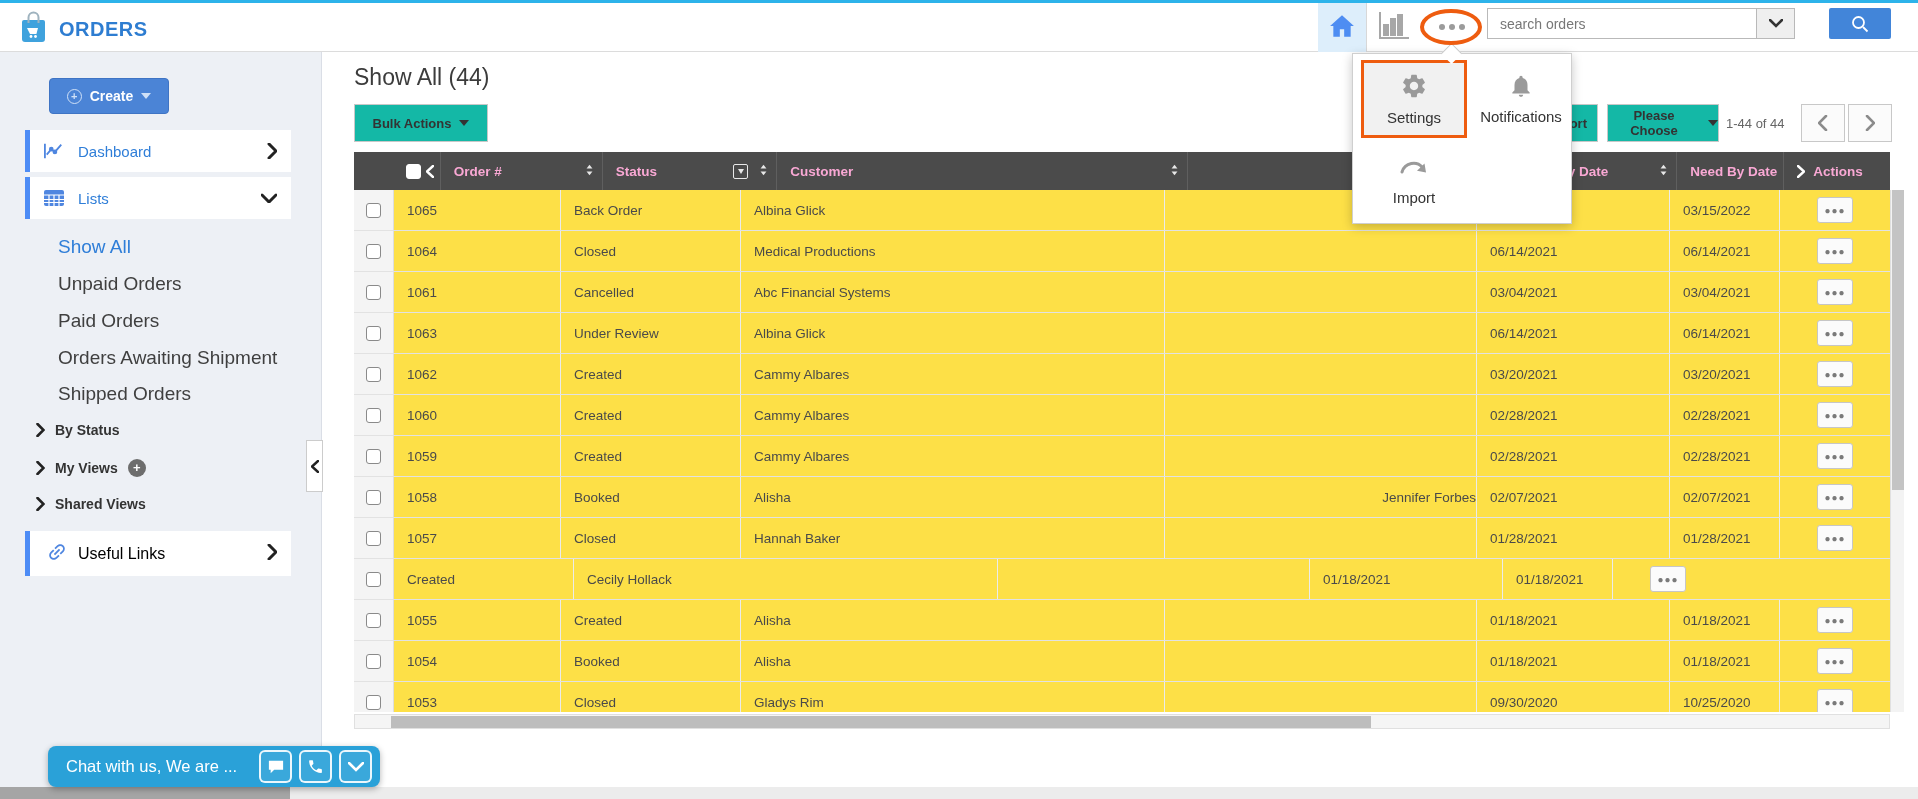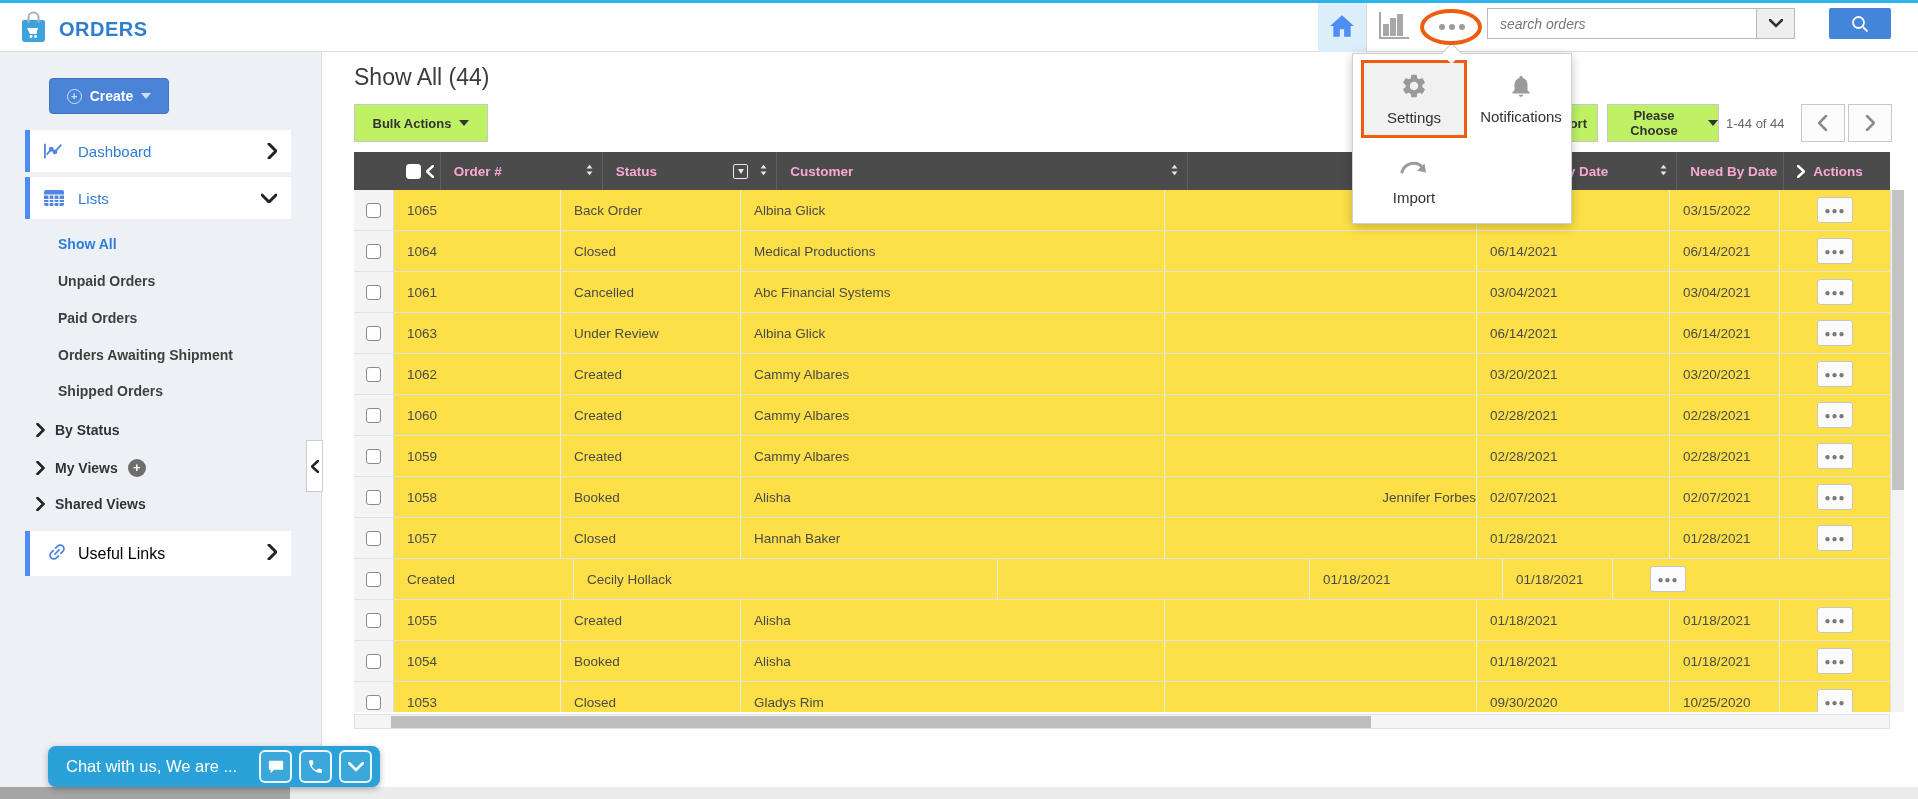--- a/index.html
+++ b/index.html
@@ -18,21 +18,21 @@
   #chart-btn { position:absolute; left:1372px; top:10px; width:42px; height:34px;
     display:flex; align-items:center; justify-content:center; cursor:pointer; }
   #dots-btn { position:absolute; left:1430px; top:13px; width:44px; height:28px;
     display:flex; align-items:center; justify-content:center; gap:4px; cursor:pointer; }
   #dots-btn i { width:6px; height:6px; border-radius:50%; background:#9b9b9b; display:block; }
   #annot-ellipse { position:absolute; left:1420px; top:9px; width:62px; height:36px;
     border:4px solid #ee5c0f; border-radius:50%; pointer-events:none; z-index:60; }
   #searchwrap { position:absolute; left:1487px; top:8px; width:308px; height:31px;
     border:1px solid #b9b9b9; background:#fff; display:flex; }
   #search-input { flex:1; border:none; outline:none; padding:0 12px; font-size:14px;
-    color:#0c4a6e; font-family:"Liberation Sans",sans-serif;font-style:italic; }
+    color:#0c4a6e; font-family:"Liberation Sans",sans-serif; }
   #search-input::placeholder { color:#777; }
   #search-addon { width:38px; background:#efefef; border-left:1px solid #b9b9b9;
     display:flex; align-items:center; justify-content:center; cursor:pointer; }
   #search-btn { position:absolute; left:1829px; top:8px; width:62px; height:31px;
     background:#4285d9; border:none; border-radius:2px; display:flex; align-items:center;
     justify-content:center; cursor:pointer; }
 
   
   #popup { position:absolute; left:1352px; top:53px; width:220px; height:171px; background:#fff;
     border:1px solid #cfcfcf; box-shadow:0 3px 10px rgba(0,0,0,.22); z-index:50; }
@@ -52,34 +52,34 @@
     border:1px solid #3f74c4; border-radius:4px; color:#fff; font-weight:bold; font-size:14px;
     display:flex; align-items:center; justify-content:center; gap:8px; cursor:pointer; }
   .plus-ring { width:15px; height:15px; border:1.5px solid #cfe0f7; border-radius:50%;
     color:#cfe0f7; font-size:11px; line-height:12px; text-align:center; font-weight:bold; }
   .navcard { position:absolute; left:25px; width:266px; height:42px; background:#fff;
     border-left:5px solid #4d8cf5; display:flex; align-items:center; cursor:pointer; }
   .navcard .nlabel { color:#2f7ed8; font-size:15px; margin-left:14px; }
   .navcard .nicon { margin-left:14px; display:flex; }
   .navcard .chev { position:absolute; right:14px; display:flex; }
   #card-dashboard { top:78px; } #card-lists { top:125px; }
-  .sublink { position:absolute; left:58px; font-size:14px; font-weight:bold; color:#3f3f3f; cursor:pointer; }
+  .sublink { position:absolute; left:58px; font-size:19px; font-weight:normal; color:#3f3f3f; cursor:pointer; }
   .sublink.active { color:#2f7ed8; }
   .group { position:absolute; left:36px; font-size:14px; font-weight:bold; color:#333; cursor:pointer;
     display:flex; align-items:center; gap:10px; }
   .plus-circle { width:18px; height:18px; border-radius:50%; background:#6d6d6d; color:#fff;
     font-size:13px; line-height:17px; text-align:center; font-weight:bold; }
   #card-useful { position:absolute; left:25px; top:479px; width:266px; height:45px; background:#fff;
     border-left:5px solid #4d8cf5; display:flex; align-items:center; cursor:pointer; }
   #collapse-tab { position:absolute; left:306px; top:388px; width:17px; height:52px; background:#fff;
     border:1px solid #ccc; display:flex; align-items:center; justify-content:center; cursor:pointer; }
 
   
   #heading { position:absolute; left:354px; top:64px; font-size:23px; color:#3c3c3c; }
-  .gbtn { position:absolute; top:104px; height:38px; background:#bef264; border:1px solid #c8c8c8;
+  .gbtn { position:absolute; top:104px; height:38px; background:#14b8a6; border:1px solid #c8c8c8;
     font-weight:bold; font-size:13px; color:#333; display:flex; align-items:center;
     justify-content:center; gap:8px; cursor:pointer; font-family:"Liberation Sans",sans-serif; }
   #bulk-btn { left:354px; width:134px; }
   #export-btn { left:1500px; width:98px; justify-content:flex-end; padding-right:10px; z-index:5; }
   #pagesize-btn { left:1607px; width:112px; }
   #range-label { position:absolute; left:1726px; top:116px; font-size:13px; color:#666; }
   #prev-btn { left:1801px; width:44px; background:#fbfbfb; }
   #next-btn { left:1848px; width:44px; background:#fbfbfb; }
   .caret-down { width:0; height:0; border-left:5px solid transparent; border-right:5px solid transparent;
     border-top:6px solid #333; display:inline-block; }

